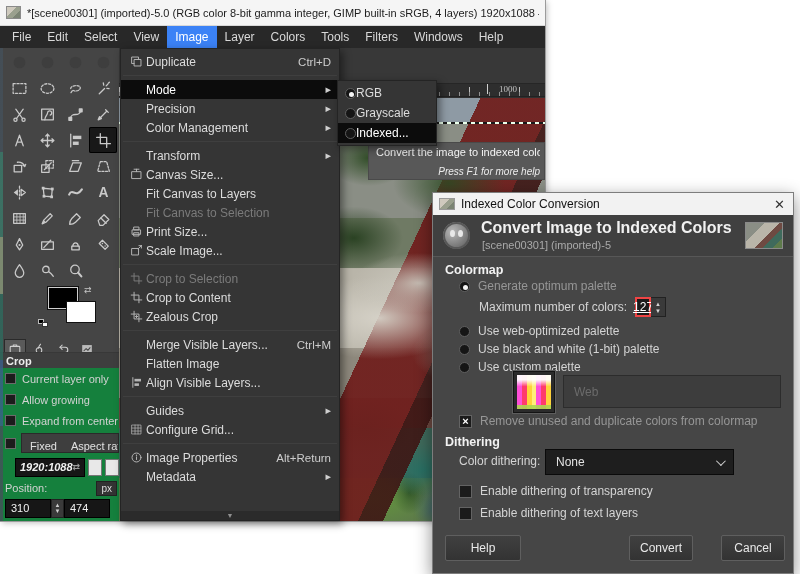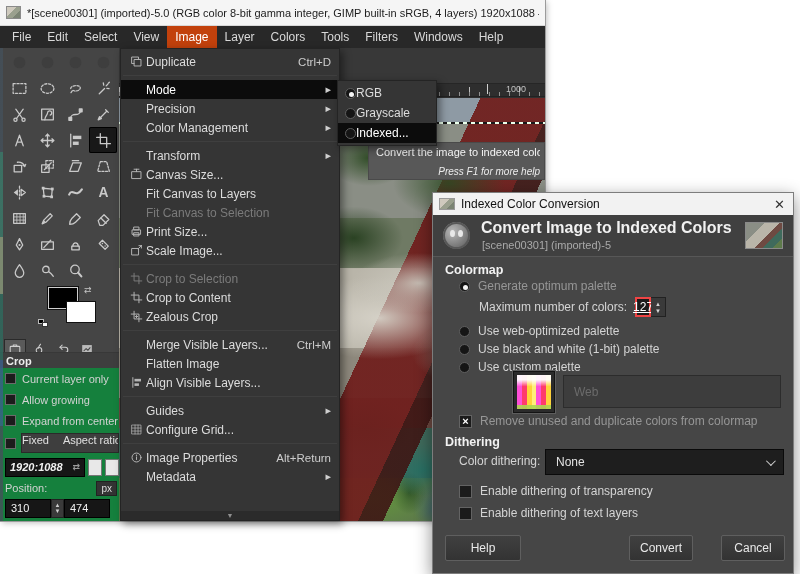--- a/index.html
+++ b/index.html
@@ -10,21 +10,21 @@
   .gimp-window{position:absolute;left:0;top:0;width:545px;height:521px;background:#454545;
     outline:1px solid #9b9b9b;box-shadow:2px 2px 6px rgba(0,0,0,.25);}
   .titlebar{position:absolute;left:0;top:0;right:0;height:26px;background:#f5f5f5;
     display:flex;align-items:center;padding:0 6px;gap:6px;border-bottom:1px solid #d8d8d8;}
   .titlebar .wtitle{font-size:11px;color:#1c1c1c;white-space:nowrap;overflow:hidden;}
   .app-icon{width:15px;height:13px;background:linear-gradient(135deg,#cfcabe 0 40%,#9aa08e 40% 70%,#7b8474 70%);
     border:1px solid #8a8a8a;flex:0 0 auto;}
   .menubar{position:absolute;left:0;top:26px;right:0;height:22px;background:#282828;
     display:flex;align-items:stretch;padding-left:4px;}
   .menubar .mb-item{color:#d9d9d9;font-size:12px;padding:0 8px;display:flex;align-items:center;cursor:default;}
-  .menubar .mb-item.active{background:#c2410c;color:#fff;}
+  .menubar .mb-item.active{background:#3b82f6;color:#fff;}
 
   
   .leftcol{position:absolute;left:0;top:48px;width:119px;bottom:0;background:#454545;overflow:hidden;}
   .edge-strip{position:absolute;left:0;top:0;bottom:0;width:3px;z-index:2;
     background:linear-gradient(180deg,#44505a 0 22%,#3a7a6a 22% 40%,#8a9a7a 40% 52%,#2e6b5e 52% 66%,#3a5f8a 66% 80%,#44505a 80%);opacity:.8;}
   .toolgrid{position:relative;width:112px;margin:1px 0 0 5px;display:flex;flex-wrap:wrap;}
   .tool{width:28px;height:26px;display:flex;align-items:center;justify-content:center;color:#c9c9c9;border-radius:2px;}
   .tool.selected{background:#181818;box-shadow:inset 0 0 0 1px #000;}
   .tool.faded{color:#3f3f3f;}
   .color-widget{position:relative;width:70px;height:50px;margin:2px 0 0 40px;}
@@ -38,44 +38,44 @@
   .dock-tab{width:22px;height:20px;display:flex;align-items:center;justify-content:center;color:#cfcfcf;}
   .dock-tab.selected{background:#5a5a5a;border:1px solid #2a2a2a;}
 
   
   .crop-panel{position:absolute;left:0;top:304px;right:0;bottom:0;background:#15803d;border-top:1px solid #383838;padding:0 0 0 5px;}
   .crop-title{font-size:11px;font-weight:bold;color:#ececec;background:#3e3e3e;margin-left:-5px;padding:2px 0 1px 6px;}
   .cp-row{display:flex;align-items:center;gap:6px;height:21px;color:#d2d2d2;font-size:11px;white-space:nowrap;}
   .cbox{width:11px;height:11px;background:#1c1c1c;border:1px solid #6a6a6a;flex:0 0 auto;
     display:flex;align-items:center;justify-content:center;color:#f2f2f2;font-size:10px;font-weight:bold;line-height:1;}
   .fixed-row{display:flex;align-items:center;gap:5px;height:24px;}
-  .fixed-frame{display:flex;align-items:flex-start;gap:14px;background:#3e3e3e;border:1px solid #2a2a2a;
-    height:20px;padding:0 0;font-size:11px;color:#e0e0e0;white-space:nowrap;overflow:hidden;flex:1;}
-  .ratio-row{display:flex;align-items:center;gap:3px;height:24px;}
+  .fixed-frame{display:flex;align-items:flex-end;gap:14px;background:#3e3e3e;border:1px solid #2a2a2a;
+    height:20px;padding:0 8px;font-size:11px;color:#e0e0e0;white-space:nowrap;overflow:hidden;flex:1;}
+  .ratio-row{display:flex;align-items:center;gap:3px;height:24px;margin-left:10px;}
   .ratio-input{width:88px;height:19px;background:#161616;border:1px solid #000;color:#f2f2f2;
     font-size:11px;font-style:italic;font-weight:bold;display:flex;align-items:center;padding:0 4px;justify-content:space-between;}
   .ratio-input .swap-ic{color:#9a9a9a;font-size:9px;font-style:normal;}
   .mini-btn{width:14px;height:17px;background:#e8e8e8;border:1px solid #777;flex:0 0 auto;}
   .pos-label-row{display:flex;align-items:center;justify-content:space-between;height:18px;padding-right:2px;}
   .pos-label{font-size:11px;color:#d2d2d2;}
   .unit-chip{font-size:10px;color:#ddd;background:#333;border:1px solid #222;padding:1px 4px;}
   .pos-inputs{display:flex;align-items:center;height:22px;gap:0;}
   .spin-val{width:46px;height:19px;background:#161616;border:1px solid #000;color:#f2f2f2;font-size:11px;
     display:flex;align-items:center;padding:0 5px;}
   .spin-arrows{width:13px;height:19px;background:#3a3a3a;border:1px solid #222;display:flex;flex-direction:column;
     align-items:center;justify-content:center;color:#cfcfcf;font-size:6px;line-height:6px;}
 
   
   .canvas-area{position:absolute;left:119px;top:48px;right:0;bottom:0;background:#303030;}
   .tabstrip{height:36px;background:#383838;border-bottom:1px solid #262626;}
   .ruler{position:relative;height:13px;background:#2e2e2e;border-bottom:1px solid #222;
     background-image:repeating-linear-gradient(90deg,#8f8f8f 0 1px,transparent 1px 10px),
       repeating-linear-gradient(90deg,#bdbdbd 0 1px,transparent 1px 50px);
     background-size:100% 4px,100% 9px;background-position:left bottom,left bottom;background-repeat:repeat-x;}
-  .ruler-label{position:absolute;left:368px;top:0;font-size:9px;color:#c2c2c2;padding-left:18px;border-left:1px solid #d0d0d0;line-height:10px;}
+  .ruler-label{position:absolute;left:368px;top:0;font-size:9px;color:#c2c2c2;padding-left:11px;border-left:1px solid #d0d0d0;line-height:10px;font-family:Liberation Serif, serif;}
   .photo{position:absolute;left:0;top:50px;right:0;bottom:0;
     background:
       radial-gradient(60px 40px at 250px 60px, rgba(40,70,30,.9), transparent 70%),
       radial-gradient(80px 50px at 330px 85px, rgba(45,75,35,.85), transparent 70%),
       radial-gradient(70px 45px at 235px 140px, rgba(35,60,28,.9), transparent 70%),
       radial-gradient(55px 35px at 410px 120px, rgba(50,80,40,.8), transparent 70%),
       radial-gradient(90px 40px at 300px 185px, rgba(205,202,192,.9), transparent 75%),
       radial-gradient(120px 55px at 260px 220px, rgba(214,210,200,.95), transparent 75%),
       radial-gradient(90px 45px at 360px 255px, rgba(150,146,136,.9), transparent 75%),
       linear-gradient(115deg, transparent 0 58%, rgba(112,32,30,.95) 58% 70%, rgba(62,22,20,.9) 70% 74%, transparent 74%),
@@ -141,21 +141,21 @@
   .spinbox .sarr{width:15px;background:#3a3a3a;border:1px solid #222;border-left:none;display:flex;flex-direction:column;
     align-items:center;justify-content:center;color:#d5d5d5;font-size:6px;line-height:6px;gap:1px;}
   .palette-swatch{position:absolute;left:80px;top:178px;width:42px;height:42px;background:#2b2b2b;border:1px solid #141414;
     box-shadow:0 0 0 1px #5d5d5d;padding:3px;}
   .palette-swatch .pal{width:100%;height:100%;
     background:linear-gradient(180deg, rgba(255,255,255,.95) 0 14%, rgba(255,255,255,0) 34%),
       linear-gradient(0deg, rgba(170,215,80,.9) 0 12%, rgba(170,215,80,0) 12%),
       repeating-linear-gradient(90deg,#ff4fd8 0 5px,#ff3b6b 5px 10px,#ffd23b 10px 15px,#ffef7a 15px 19px);}
   .palette-name-btn{position:absolute;left:130px;top:182px;width:218px;height:33px;background:#3d3d3d;
     border:1px solid #2c2c2c;display:flex;align-items:center;padding:0 10px;font-size:12px;color:#6b6b6b;}
-  .combo{position:absolute;left:112px;top:256px;width:239px;height:26px;background:#1e1e1e;border:1px solid #0a0a0a;
+  .combo{position:absolute;left:112px;top:256px;width:189px;height:26px;background:#1e1e1e;border:1px solid #0a0a0a;
     display:flex;align-items:center;padding:0 10px;color:#e3e3e3;font-size:12px;}
   .combo .chev{margin-left:auto;width:7px;height:7px;border-right:1.6px solid #cfcfcf;border-bottom:1.6px solid #cfcfcf;
     transform:rotate(45deg) translateY(-2px);}
   .dcbox{width:13px;height:13px;background:#1b1b1b;border:1px solid #636363;display:flex;align-items:center;
     justify-content:center;color:#fff;font-size:11px;font-weight:bold;line-height:1;flex:0 0 auto;}
   .dlg-btn{position:absolute;height:26px;background:linear-gradient(#404040,#333);border:1px solid #5f5f5f;
     border-radius:2px;color:#e9e9e9;font-size:12px;display:flex;align-items:center;justify-content:center;}
 </style>
 </head>
 <body>

